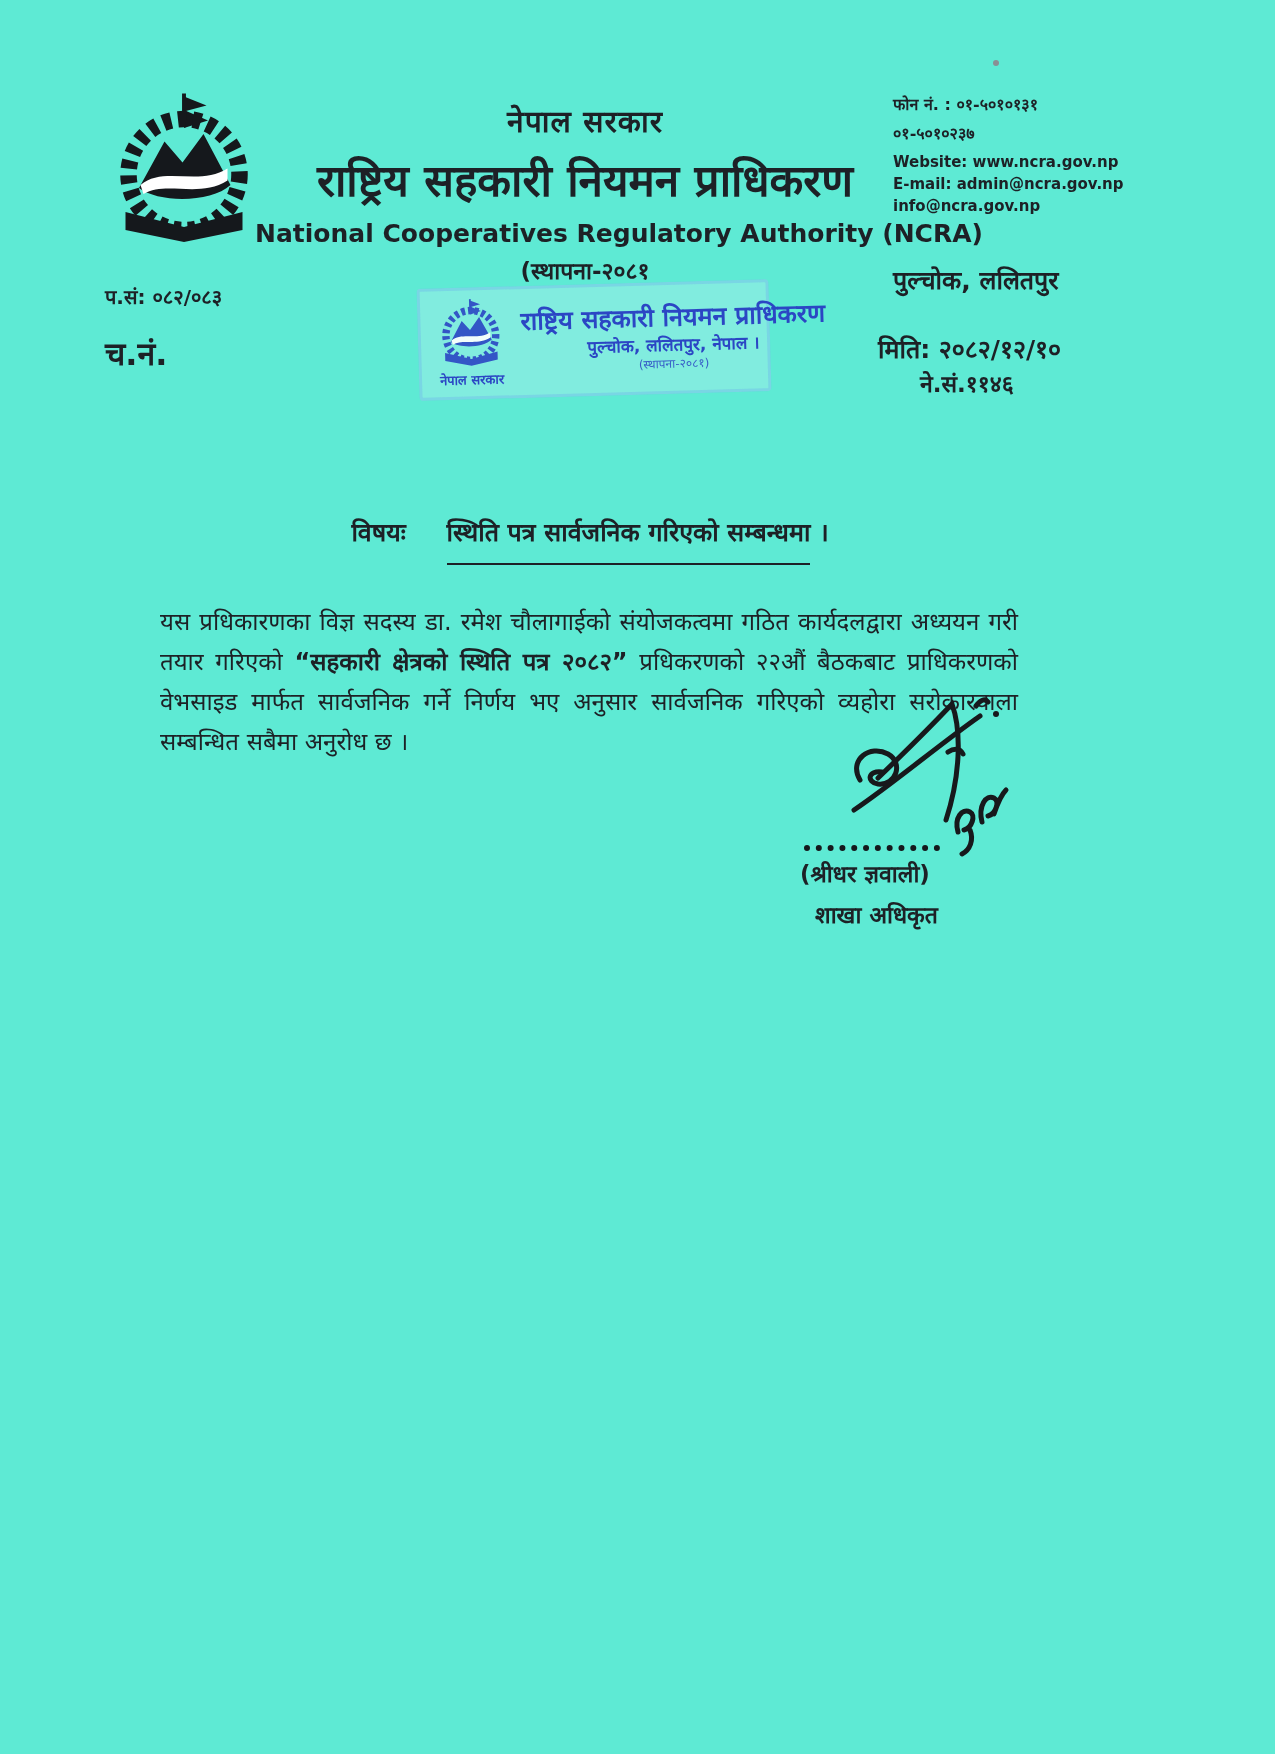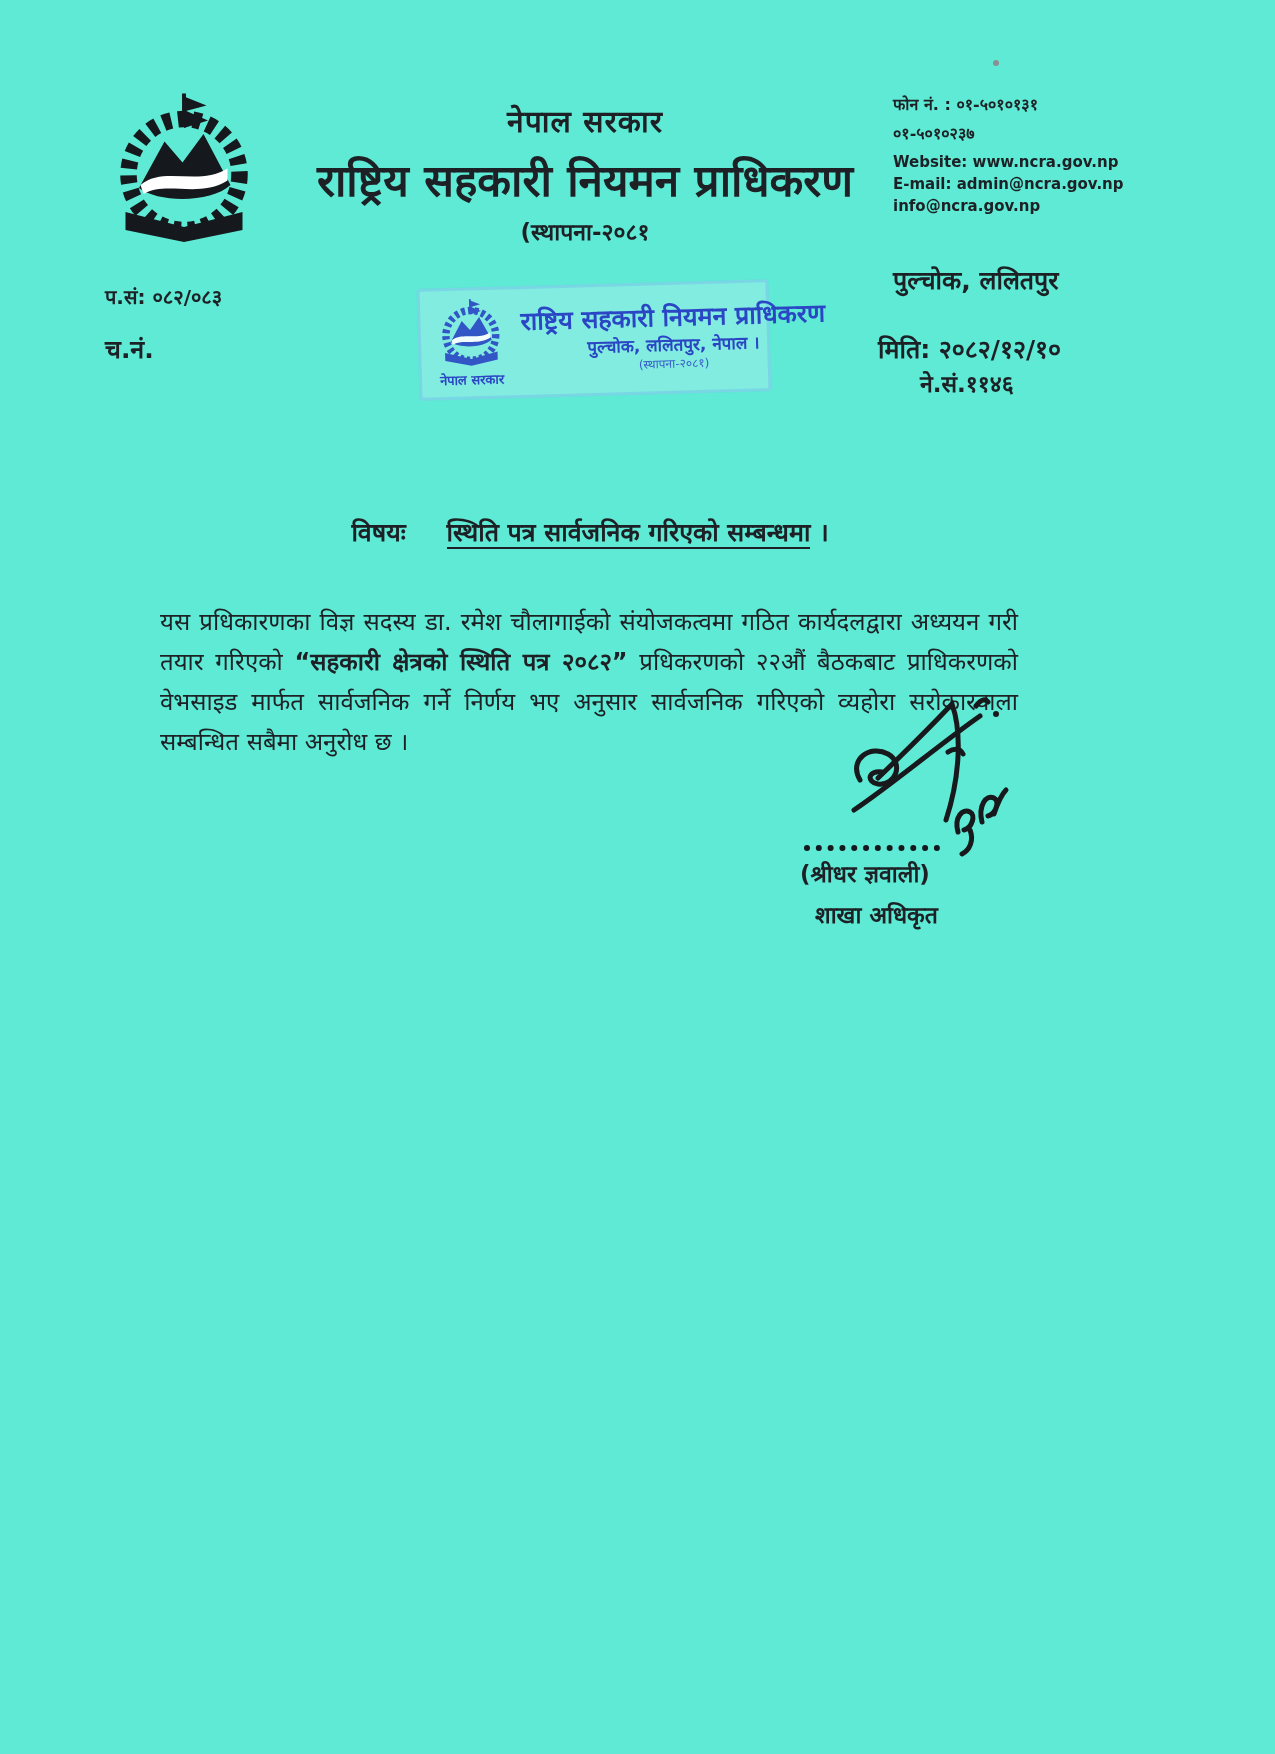--- a/index.html
+++ b/index.html
@@ -19,21 +19,21 @@
   .authority-np{font-size:44px;font-weight:bold;margin-top:8px;white-space:nowrap;}
   .authority-en{font-size:25px;font-weight:bold;margin-top:10px;white-space:nowrap;}
   .established{font-size:23px;font-weight:600;margin-top:6px;}
   .contacts{position:absolute;left:893px;top:95px;width:250px;line-height:1.25;}
   .phone{font-size:16px;font-weight:bold;margin-bottom:9px;white-space:nowrap;}
   .weblink{font-size:15px;font-weight:bold;margin-top:3px;white-space:nowrap;}
   .location{position:absolute;left:893px;top:262px;font-size:25px;font-weight:bold;white-space:nowrap;text-align:right;}
   .artifact-dot{position:absolute;left:993px;top:60px;width:6px;height:6px;border-radius:50%;background:#8a8f94;}
   
   .ref-no{position:absolute;left:105px;top:283px;font-size:20px;font-weight:600;}
-  .dispatch-no{position:absolute;left:105px;top:331px;font-size:25px;font-weight:600;}
+  .dispatch-no{position:absolute;left:105px;top:331px;font-size:32px;font-weight:600;}
   .date-line{position:absolute;left:878px;top:331px;font-size:25px;font-weight:600;white-space:nowrap;}
   .nepal-samvat{position:absolute;left:920px;top:367px;font-size:23px;font-weight:600;white-space:nowrap;}
   
   .stamp{
     position:absolute;left:418px;top:284px;width:352px;height:112px;
     transform:rotate(-1.6deg);
     border:3px solid rgba(110,180,235,.40);
     border-radius:4px;
     color:#2b46c4;
     display:flex;align-items:center;gap:8px;
@@ -42,21 +42,21 @@
   }
   .stamp-emblem-wrap{width:84px;flex:0 0 auto;text-align:center;}
   .stamp-emblem{width:74px;height:70px;color:#2b46c4;opacity:.9;}
   .stamp-gov{font-size:13px;font-weight:bold;margin-top:-2px;}
   .stamp-text{flex:1;text-align:center;line-height:1.15;}
   .stamp-org{font-size:25px;font-weight:bold;white-space:nowrap;}
   .stamp-addr{font-size:17px;font-weight:bold;margin-top:3px;}
   .stamp-est{font-size:12px;margin-top:2px;opacity:.85;}
   
   .subject{position:absolute;left:160px;top:514px;width:860px;text-align:center;font-size:25px;font-weight:600;}
-  .subject .underlined{border-bottom:2px solid #1d2126;padding-bottom:0;margin-left:32px;}
+  .subject .underlined{border-bottom:2px solid #1d2126;padding-bottom:16px;margin-left:32px;}
   
   .body-text{
     position:absolute;left:160px;top:578px;width:858px;
     font-size:24px;line-height:40px;text-align:justify;font-weight:500;
   }
   .body-text .bold{font-weight:bold;}
   
   .sig-scribble{position:absolute;left:830px;top:682px;width:185px;height:180px;color:#17191c;}
   .sig-dots{position:absolute;left:804px;top:845px;width:136px;border-bottom:6px dotted #15181c;}
   .sig-name{position:absolute;left:800px;top:857px;font-size:23px;font-weight:600;white-space:nowrap;}
@@ -84,20 +84,21 @@
 
 <div class="page">
 
   <svg class="logo">
     <use href="#nepal-emblem" width="168" height="156"></use>
   </svg>
 
   <div class="head-center">
     <div class="gov-line">नेपाल सरकार</div>
     <div class="authority-np">राष्ट्रिय सहकारी नियमन प्राधिकरण</div>
+    <div class="authority-en">National Cooperatives Regulatory Authority (NCRA)</div>
     <div class="established">(स्थापना-२०८१</div>
   </div>
 
   <div class="contacts">
     <div class="phone">फोन नं. : ०१-५०१०१३१</div>
     <div class="phone">०१-५०१०२३७</div>
     <div class="weblink">Website: www.ncra.gov.np</div>
     <div class="weblink">E-mail: admin@ncra.gov.np</div>
     <div class="weblink">info@ncra.gov.np</div>
   </div>

